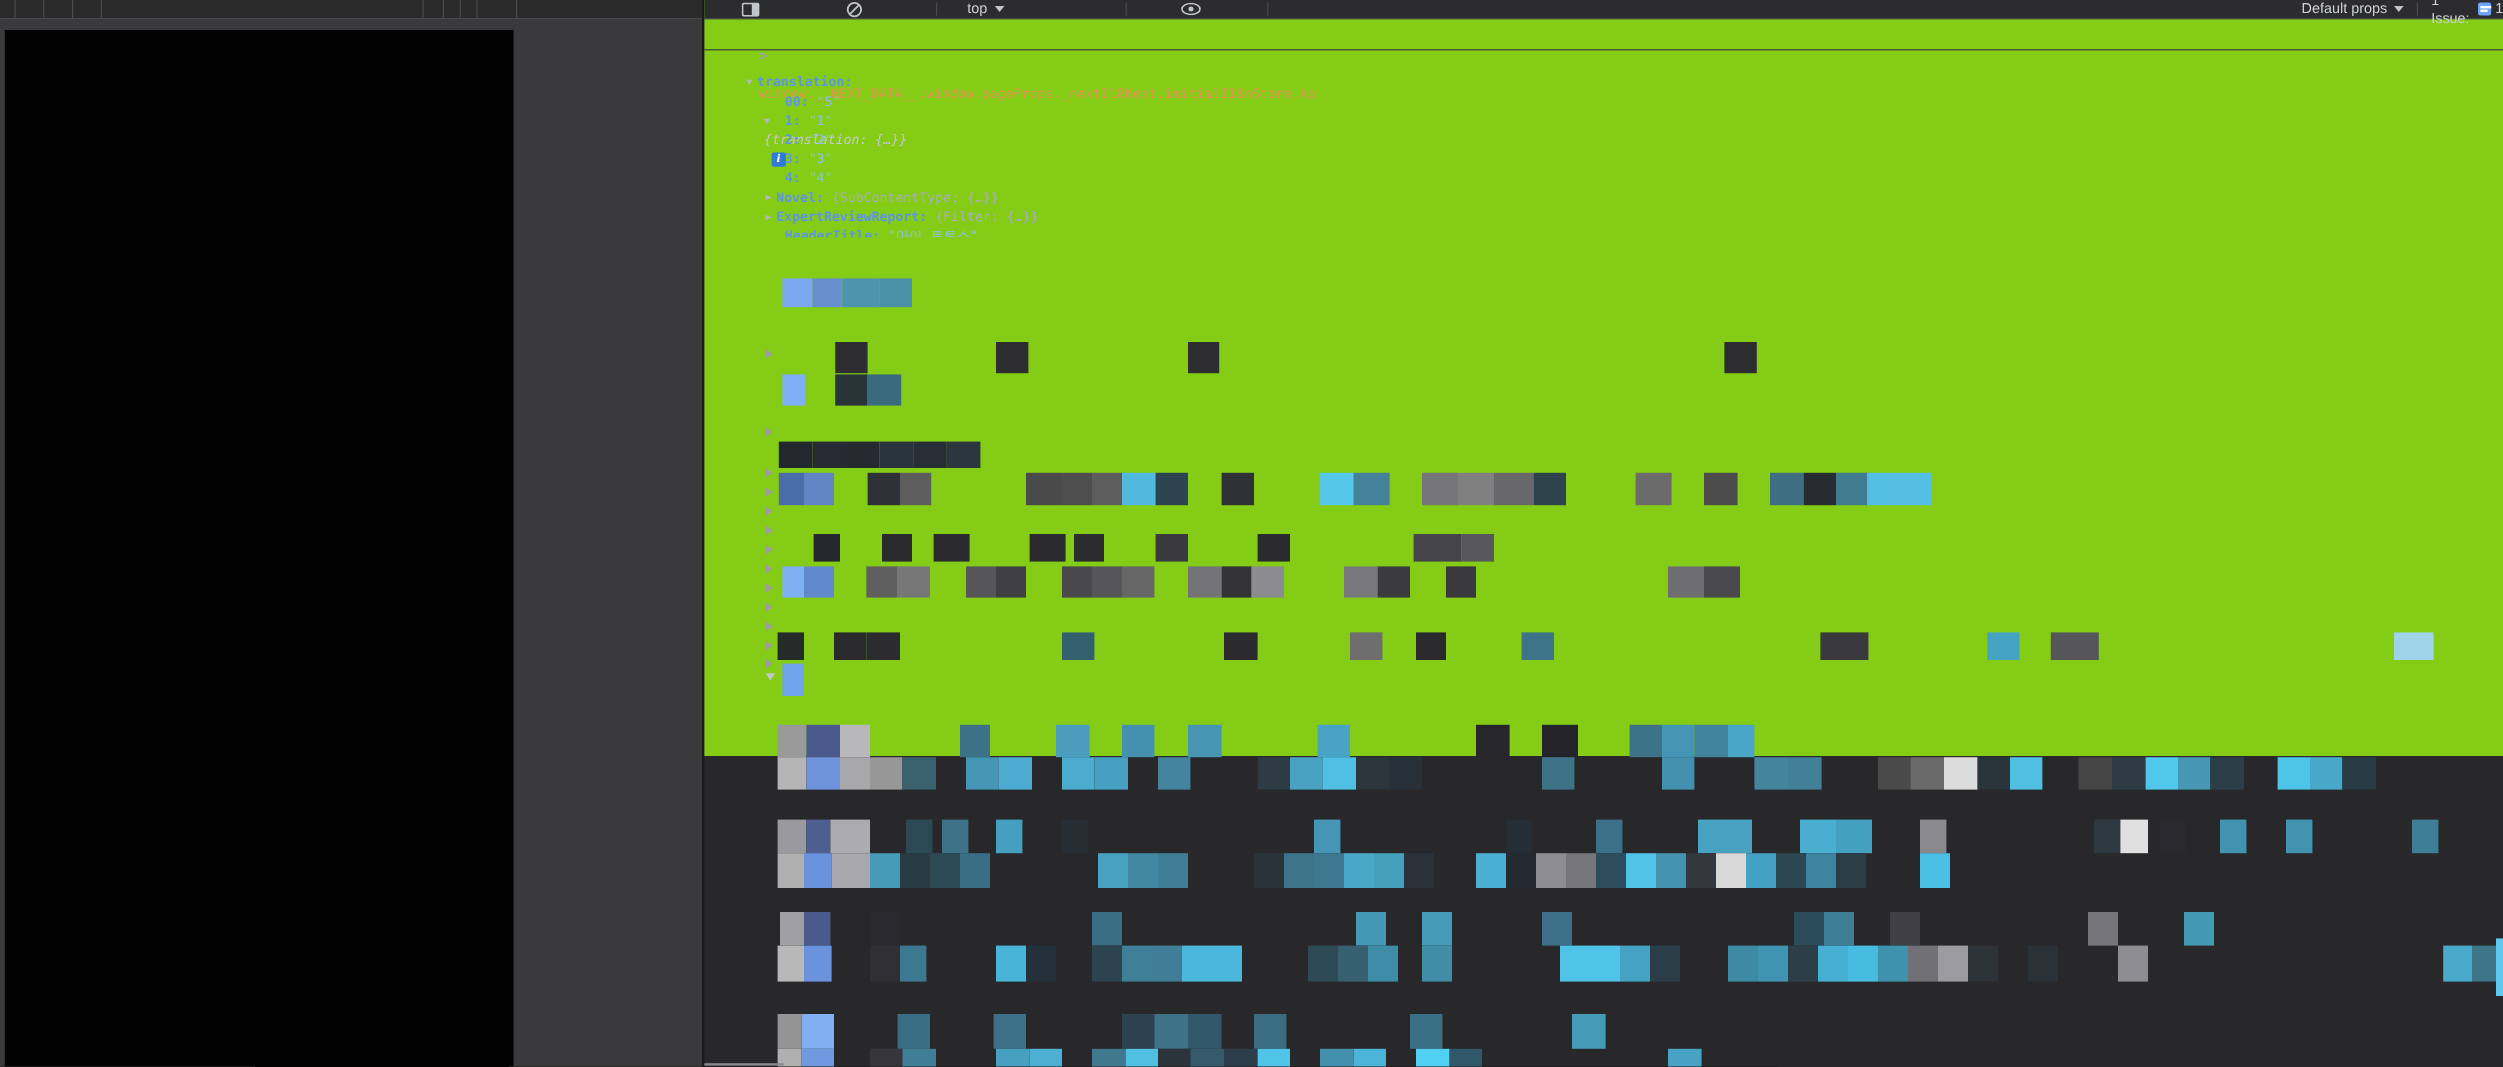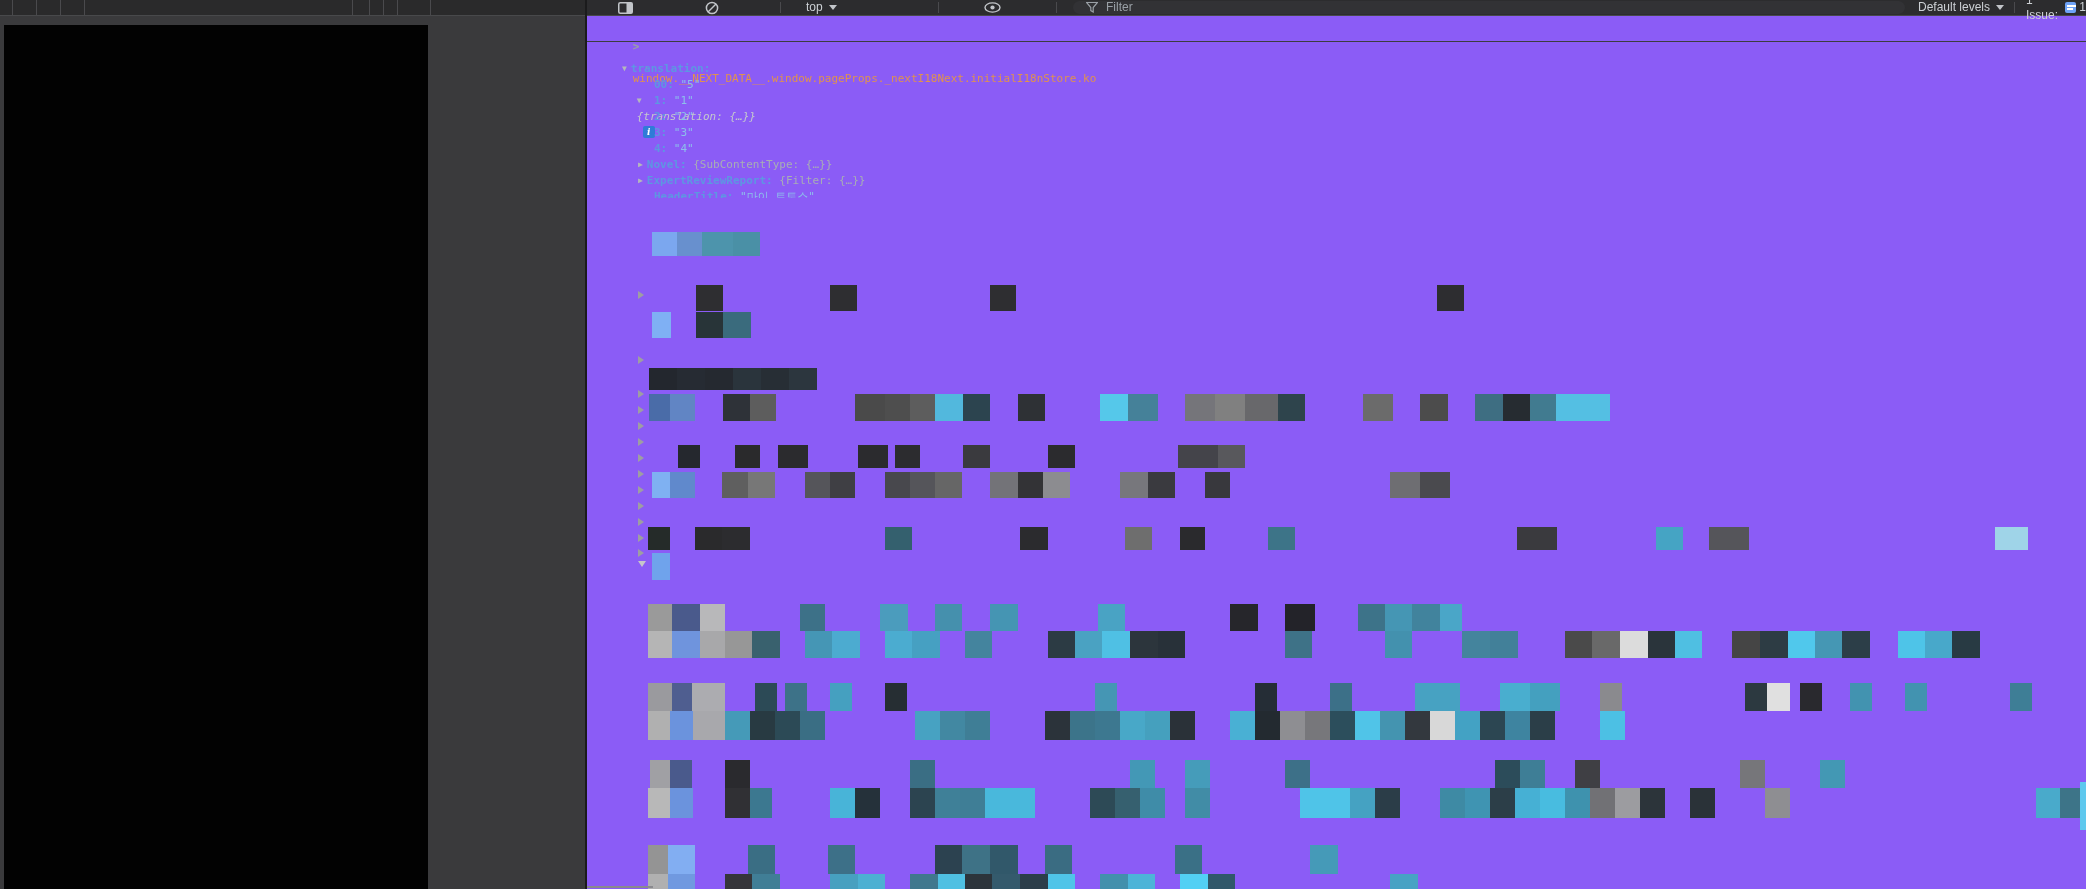--- a/index.html
+++ b/index.html
@@ -6,21 +6,21 @@
   .root{position:relative;width:2086px;height:889px;overflow:hidden;
         background:#28282A;font-family:"Liberation Sans",sans-serif;}
   
   .page-left{position:absolute;left:0;top:0;width:585px;height:889px;background:#3A3A3C;}
   .top-strip{position:absolute;left:0;top:0;width:585px;height:15px;background:#2A2A2B;
              border-bottom:1px solid #48494B;}
   .strip-tick{position:absolute;top:0;width:1px;height:15px;background:#4A4A4D;}
   .black-canvas{position:absolute;left:4px;top:25px;width:424px;height:864px;background:#020202;}
   .panel-divider{position:absolute;left:585px;top:0;width:2px;height:889px;background:#1B1B1C;}
   
-  .devtools{position:absolute;left:587px;top:0;width:1499px;height:889px;background:#8b5cf6;}
+  .devtools{position:absolute;left:587px;top:0;width:1499px;height:630px;background:#84cc16;}
   .toolbar{position:absolute;left:0;top:0;width:100%;height:15px;background:#2C2C2E;
            border-bottom:1px solid #48494B;}
   .tb-item{position:absolute;top:0;height:15px;display:flex;align-items:center;color:#CDD1D5;
            font-size:12px;line-height:15px;}
   .tb-sep{position:absolute;top:2px;width:1px;height:11px;background:#4A4A4D;}
   .caret-down{display:inline-block;width:0;height:0;border-left:4px solid transparent;
               border-right:4px solid transparent;border-top:5px solid #C2C5C9;margin-left:6px;}
   .filter-pill{position:absolute;left:486px;top:1px;width:832px;height:13px;background:#323235;
                border-radius:8px;}
   .filter-text{color:#9AA0A6;}
@@ -107,31 +107,23 @@
         <span>
           <svg width="17" height="11" viewBox="0 0 17 11">
             <ellipse cx="8.5" cy="5.5" rx="7.5" ry="4.6" fill="none" stroke="#C2C5C9" stroke-width="1.4"></ellipse>
             <circle cx="8.5" cy="5.5" r="2.1" fill="#C2C5C9"></circle>
           </svg>
         </span>
       </div>
 
       <div class="tb-sep" style="left:469px;"></div>
 
-      <div class="filter-pill">
-        <div class="tb-item" style="left:13px;top:-1px;">
-          <svg width="12" height="11" viewBox="0 0 12 11">
-            <path d="M0.5 0.5 H11.5 L7.2 5.5 V10 L4.8 8.6 V5.5 Z" fill="none" stroke="#9AA0A6" stroke-width="1.2"></path>
-          </svg>
-        </div>
-        <div class="tb-item filter-text" style="left:33px;top:-1px;">Filter</div>
-      </div>
 
       <div class="tb-item" style="left:1331px;">
-        <span>Default levels</span>
+        <span>Default props</span>
         <span class="caret-down"></span>
       </div>
 
       <div class="tb-sep" style="left:1427px;"></div>
 
       <div class="tb-item" style="left:1439px;">
         <span>1 Issue:</span>
         <span class="issue-icon"></span>
         <span>1</span>
       </div>

